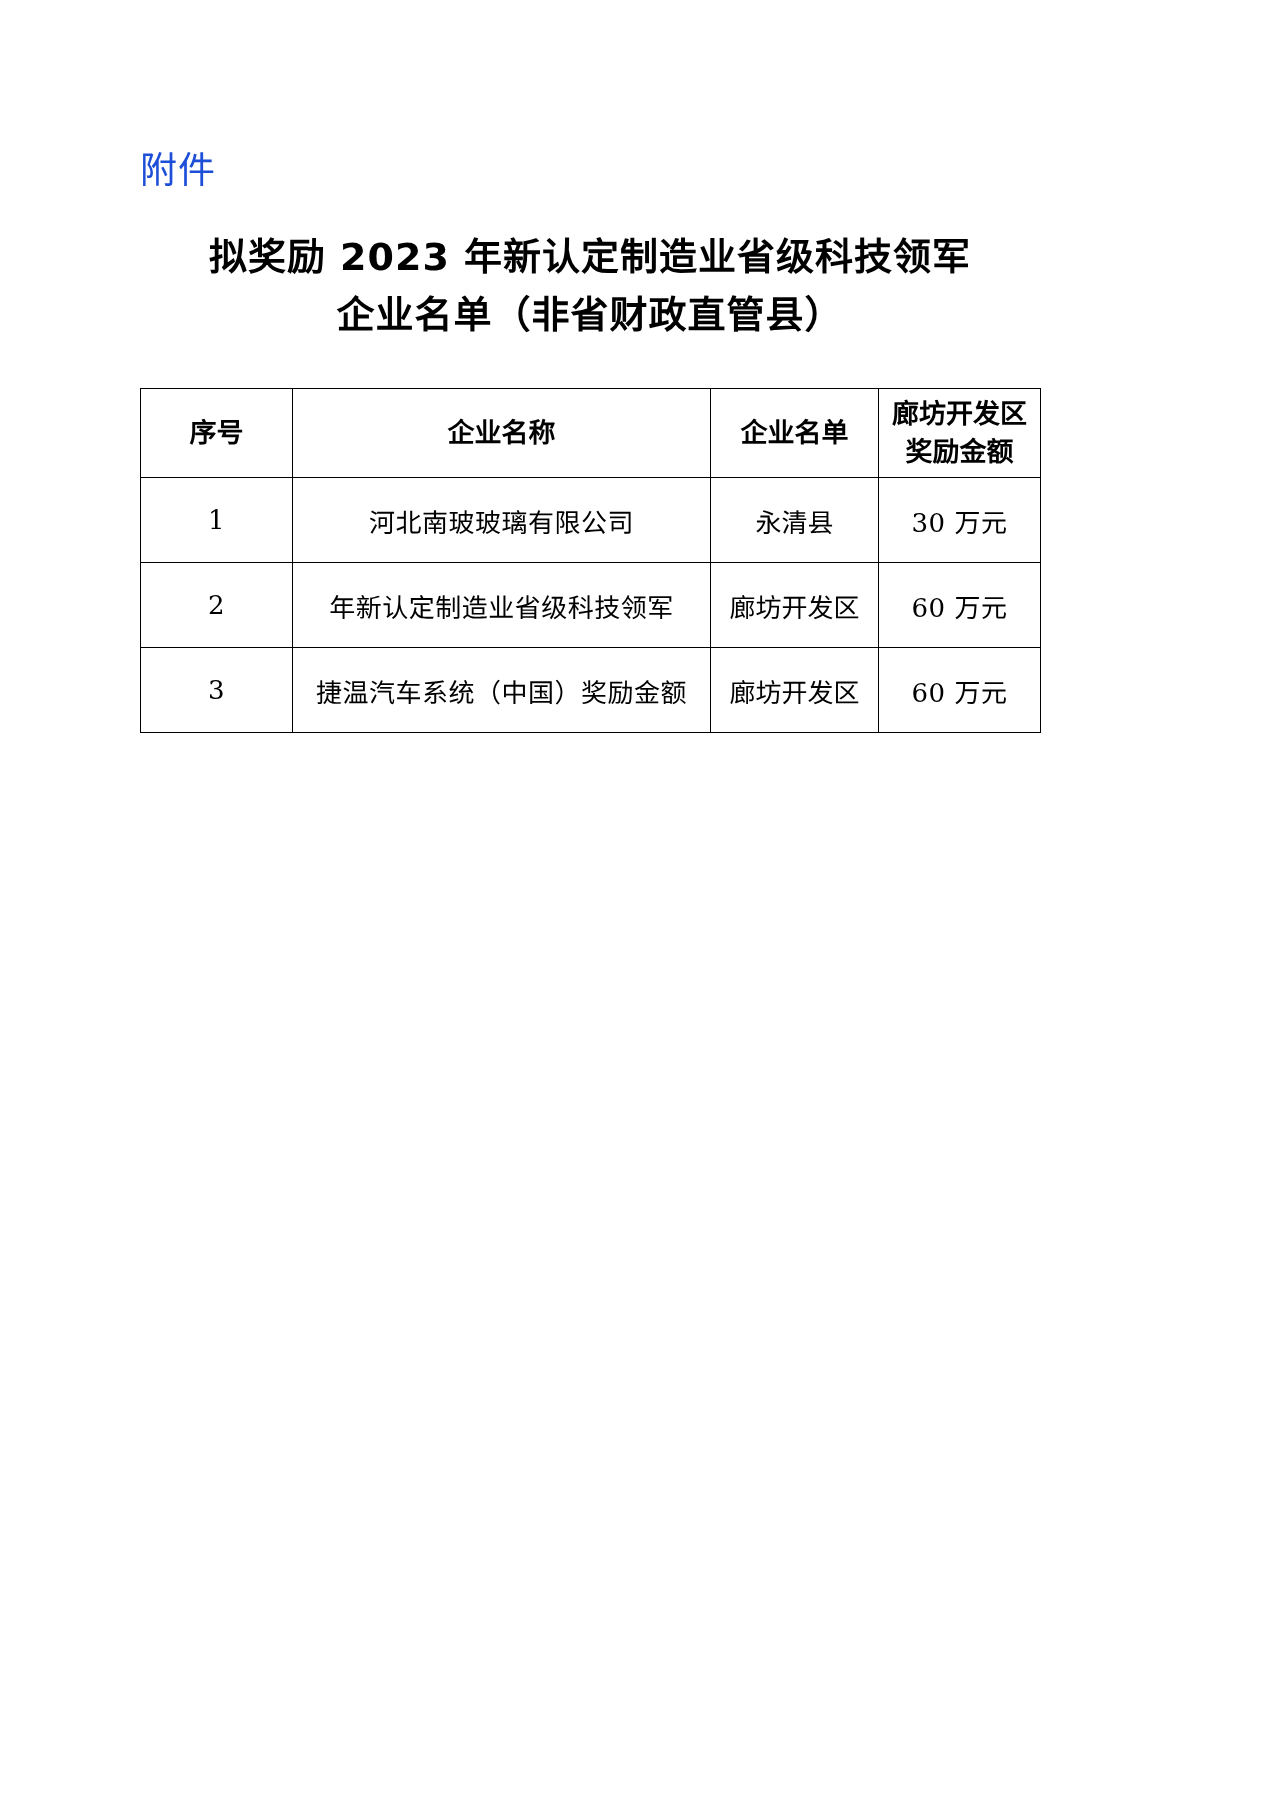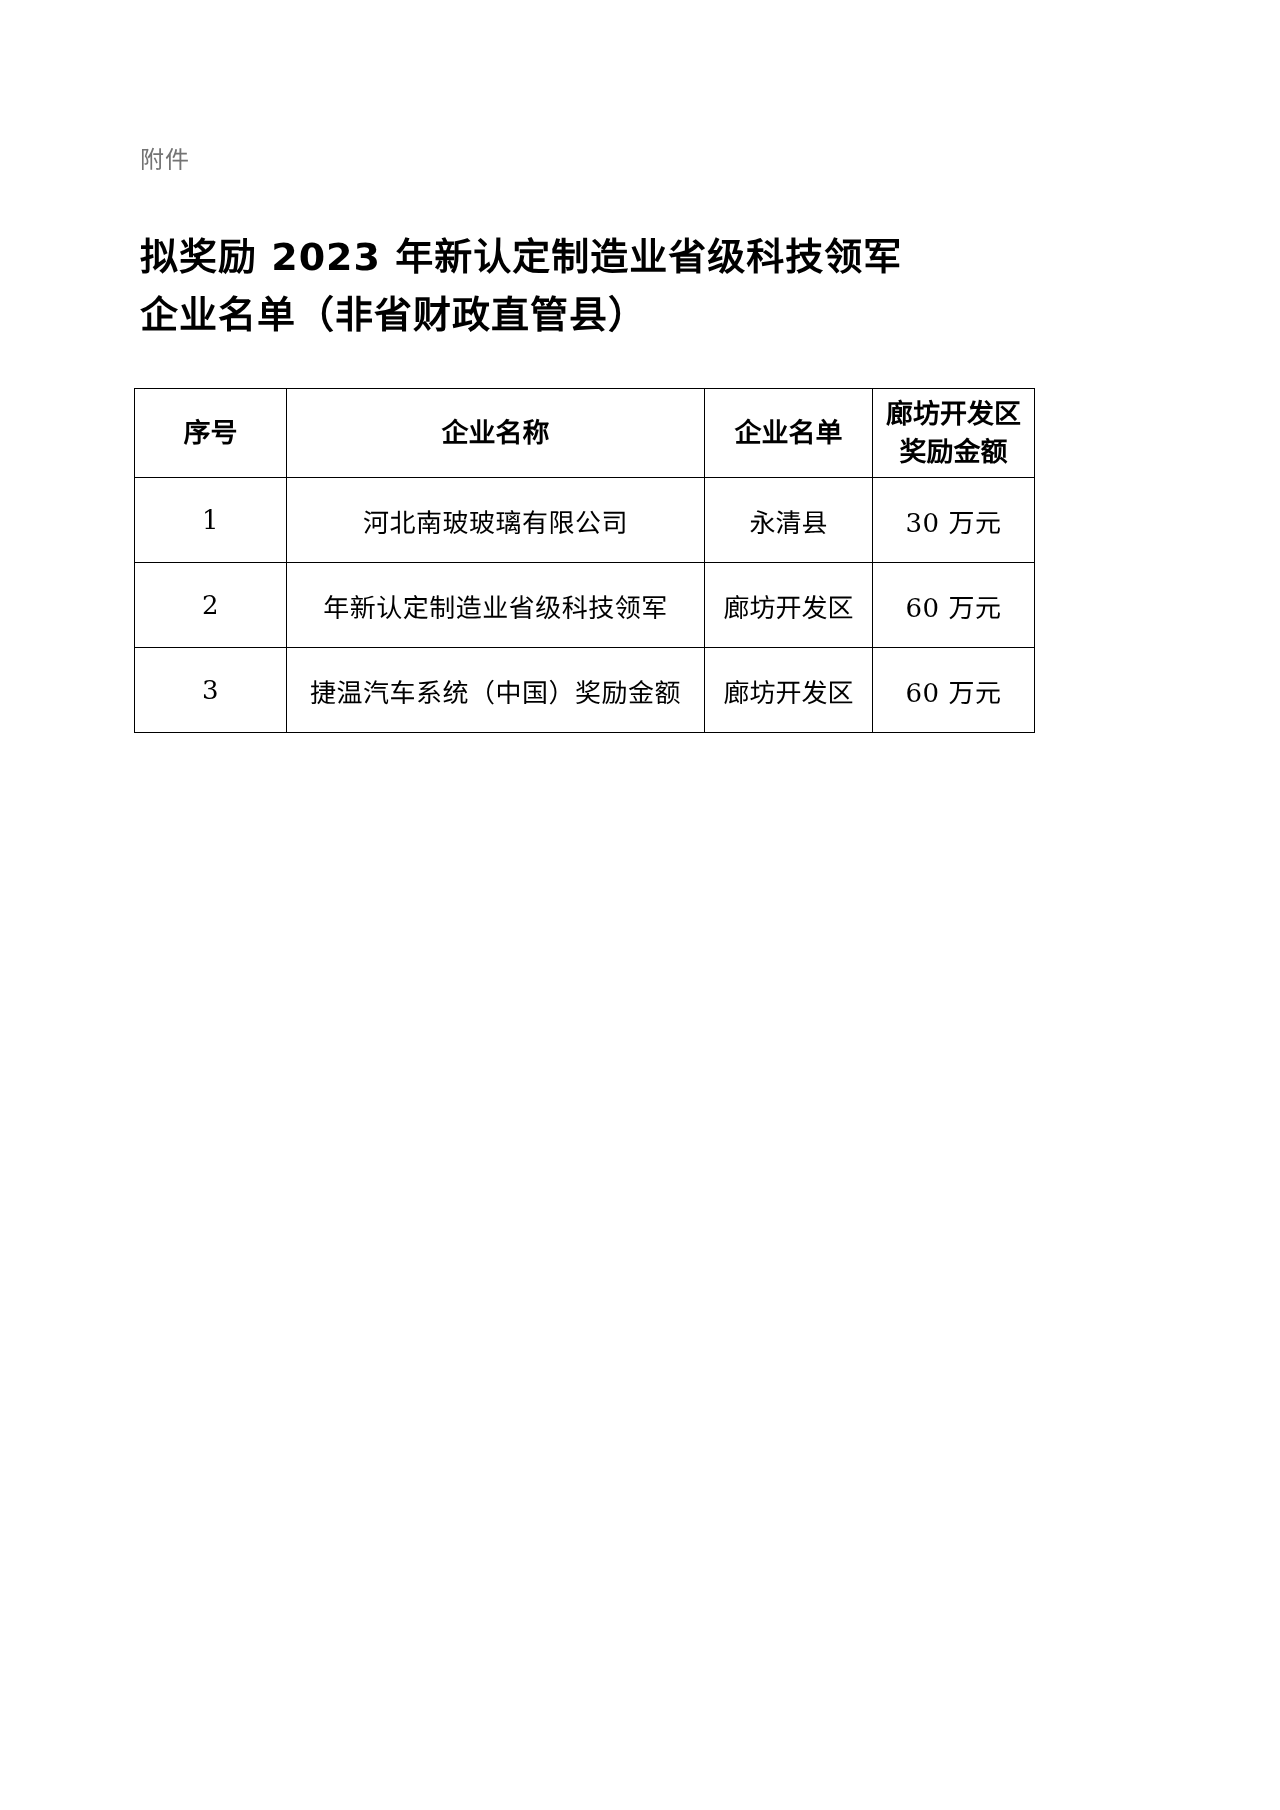--- a/index.html
+++ b/index.html
@@ -20,43 +20,43 @@
     width: 1280px;
     height: 1810px;
     box-sizing: border-box;
     padding: 0;
   }
   .attachment-label {
     position: absolute;
     left: 140px;
     top: 140px;
     font-family: Liberation Sans, sans-serif;
-    font-size: 24px;
+    font-size: 37px;
     letter-spacing: 1px;
-    color: #737373;
+    color: #1d4ed8;
   }
   .doc-title {
     position: absolute;
     left: 140px;
     top: 228px;
     width: 900px;
-    text-align: left;
+    text-align: center;
     font-family: "DejaVu Sans", "Liberation Sans", sans-serif;
     font-weight: bold;
     font-size: 38px;
     line-height: 58px;
     letter-spacing: 1px;
   }
   .doc-title .line {
     display: block;
     white-space: nowrap;
   }
   table.award-table {
     position: absolute;
-    left: 134px;
+    left: 140px;
     top: 388px;
     width: 900px;
     border-collapse: collapse;
     table-layout: fixed;
   }
   table.award-table td, table.award-table th {
     border: 1.5px solid #000000;
     text-align: center;
     vertical-align: middle;
     font-size: 26px;

